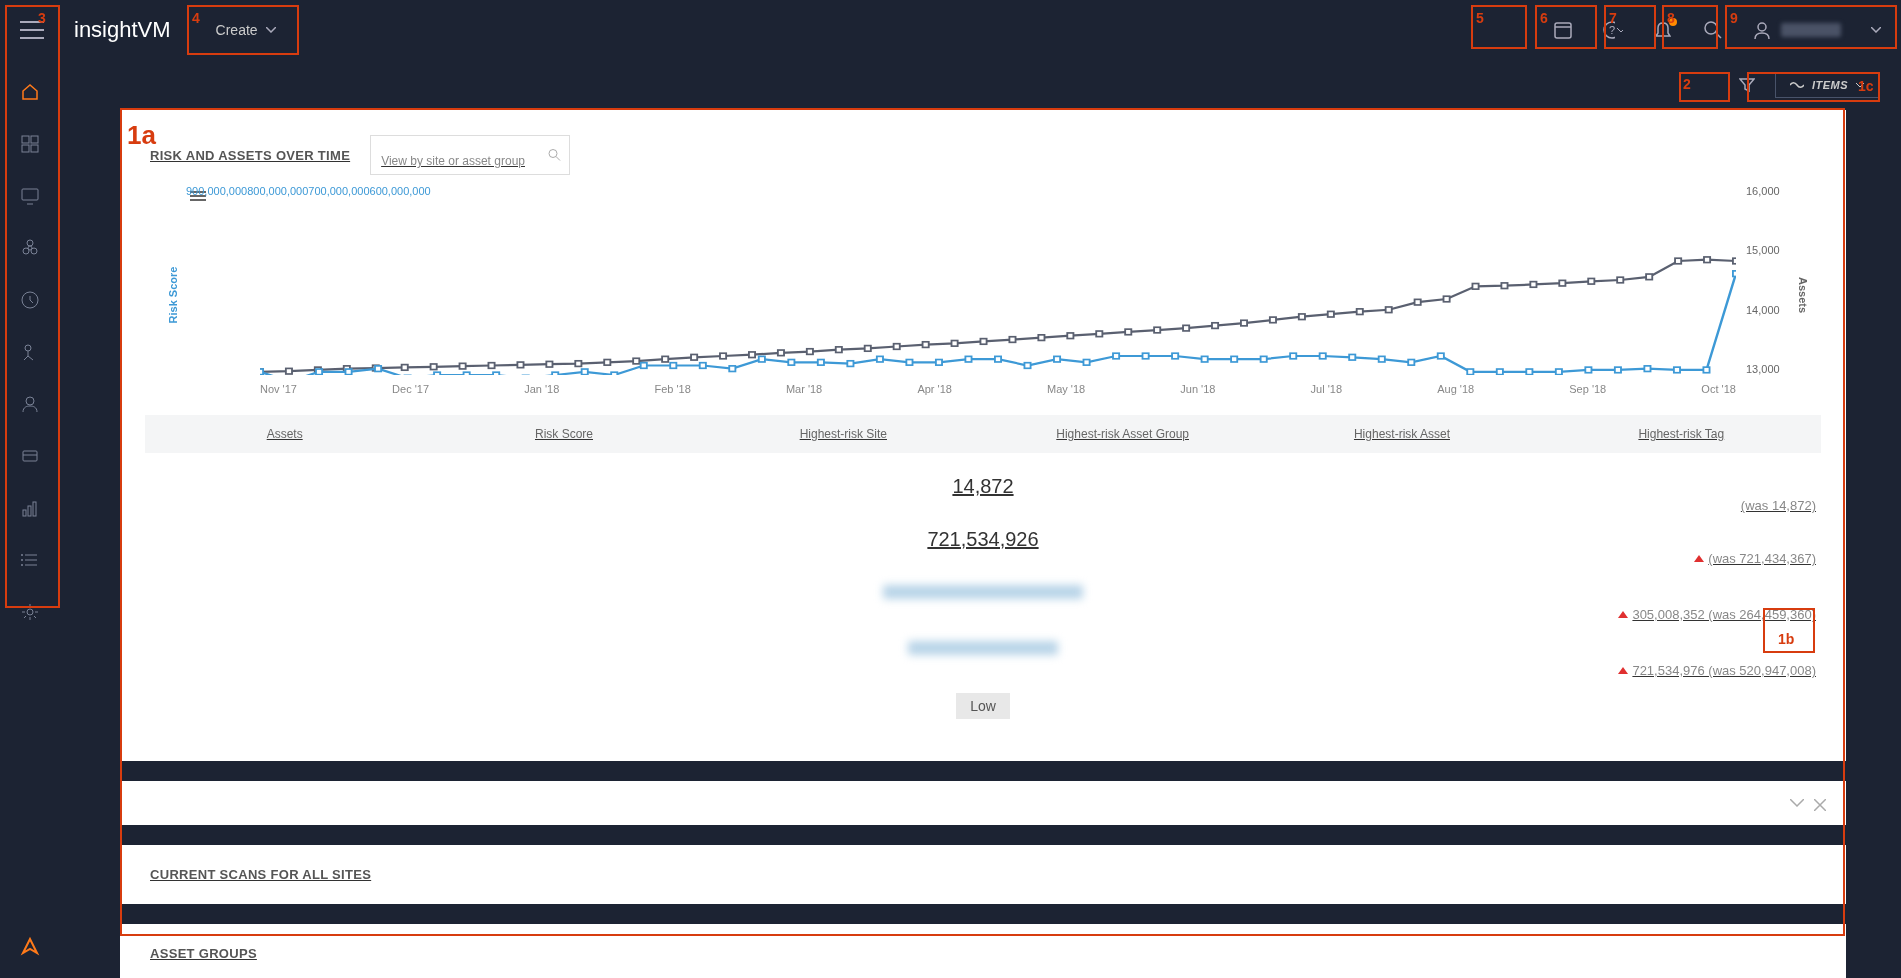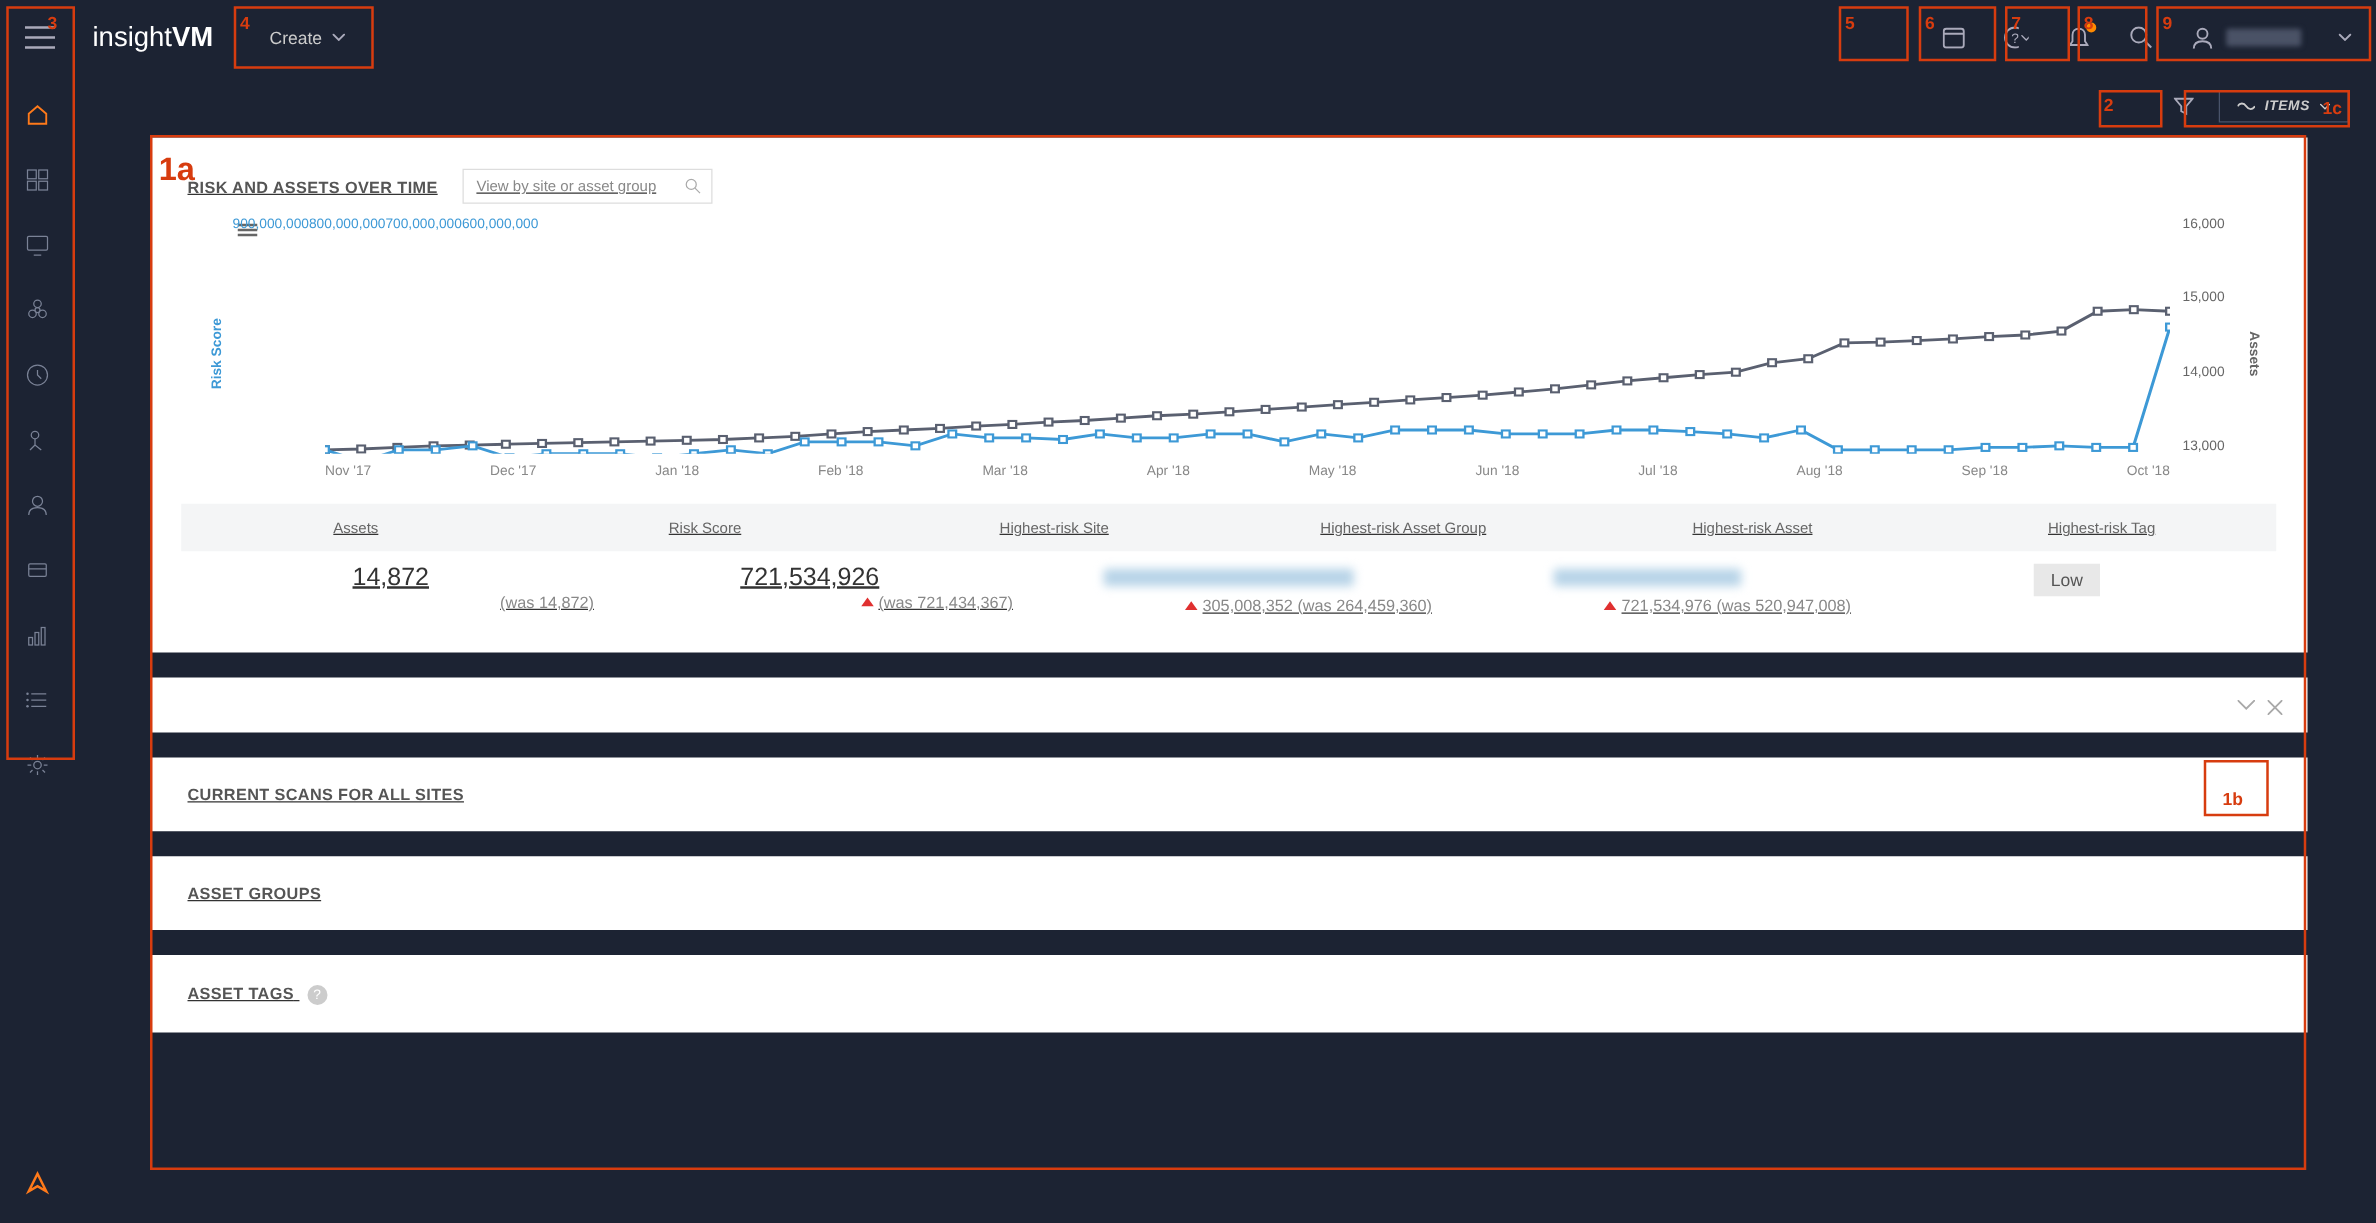--- a/index.html
+++ b/index.html
@@ -24,21 +24,21 @@
   width: 24px; height: 24px;
   display: flex; flex-direction: column; justify-content: space-around;
   cursor: pointer;
   margin-right: 30px;
 }
 .hamburger-btn span { height: 2px; background: #aab; }
 .brand {
   color: #fff; font-size: 22px; font-weight: 300;
   margin-right: 30px;
 }
-.brand .bold { font-weight: 700; }
+.brand .bold { font-weight: 400; }
 .create-btn {
   color: #ccc; font-size: 14px;
   cursor: pointer; padding: 8px 15px;
   display: flex; align-items: center; gap: 8px;
 }
 .spacer { flex: 1; }
 .top-icons { display: flex; align-items: center; gap: 30px; }
 .top-icon { color: #aab; cursor: pointer; position: relative; width: 20px; height: 20px; display:flex; align-items:center; justify-content:center;}
 .notif-dot {
   position: absolute; top: -2px; right: -4px;
@@ -103,21 +103,21 @@
   font-weight: 700;
   color: #555;
   letter-spacing: 0.3px;
 }
 .card-header {
   display: flex; align-items: center; gap: 20px;
   margin-bottom: 20px;
 }
 .search-box {
   border: 1px solid #ddd;
-  padding: 6px 30px 6px 10px;
+  padding: 18px 30px 6px 10px;
   font-size: 12px;
   color: #888;
   width: 200px;
   position: relative;
 }
 .search-box .mag {
   position: absolute; right: 8px; top: 50%; transform: translateY(-50%);
   color: #aaa;
 }
 .chart-wrap {
@@ -167,21 +167,22 @@
 .stat-cell {
   flex: 1;
   text-align: center;
   padding: 12px 5px;
 }
 .stat-label {
   font-size: 12px; color: #666;
 }
 .stats-row-vals {
   display: flex;
-  margin: 0 -5px;
+  margin: 12px -5px;
+  flex-direction: column;
 }
 .stat-val {
   flex: 1; text-align: center; padding: 10px 5px 5px 5px;
 }
 .stat-main {
   font-size: 20px; color: #333;
 }
 .stat-sub {
   font-size: 13px; color: #888;
   display: flex; align-items: center; justify-content: flex-end; gap: 4px;

